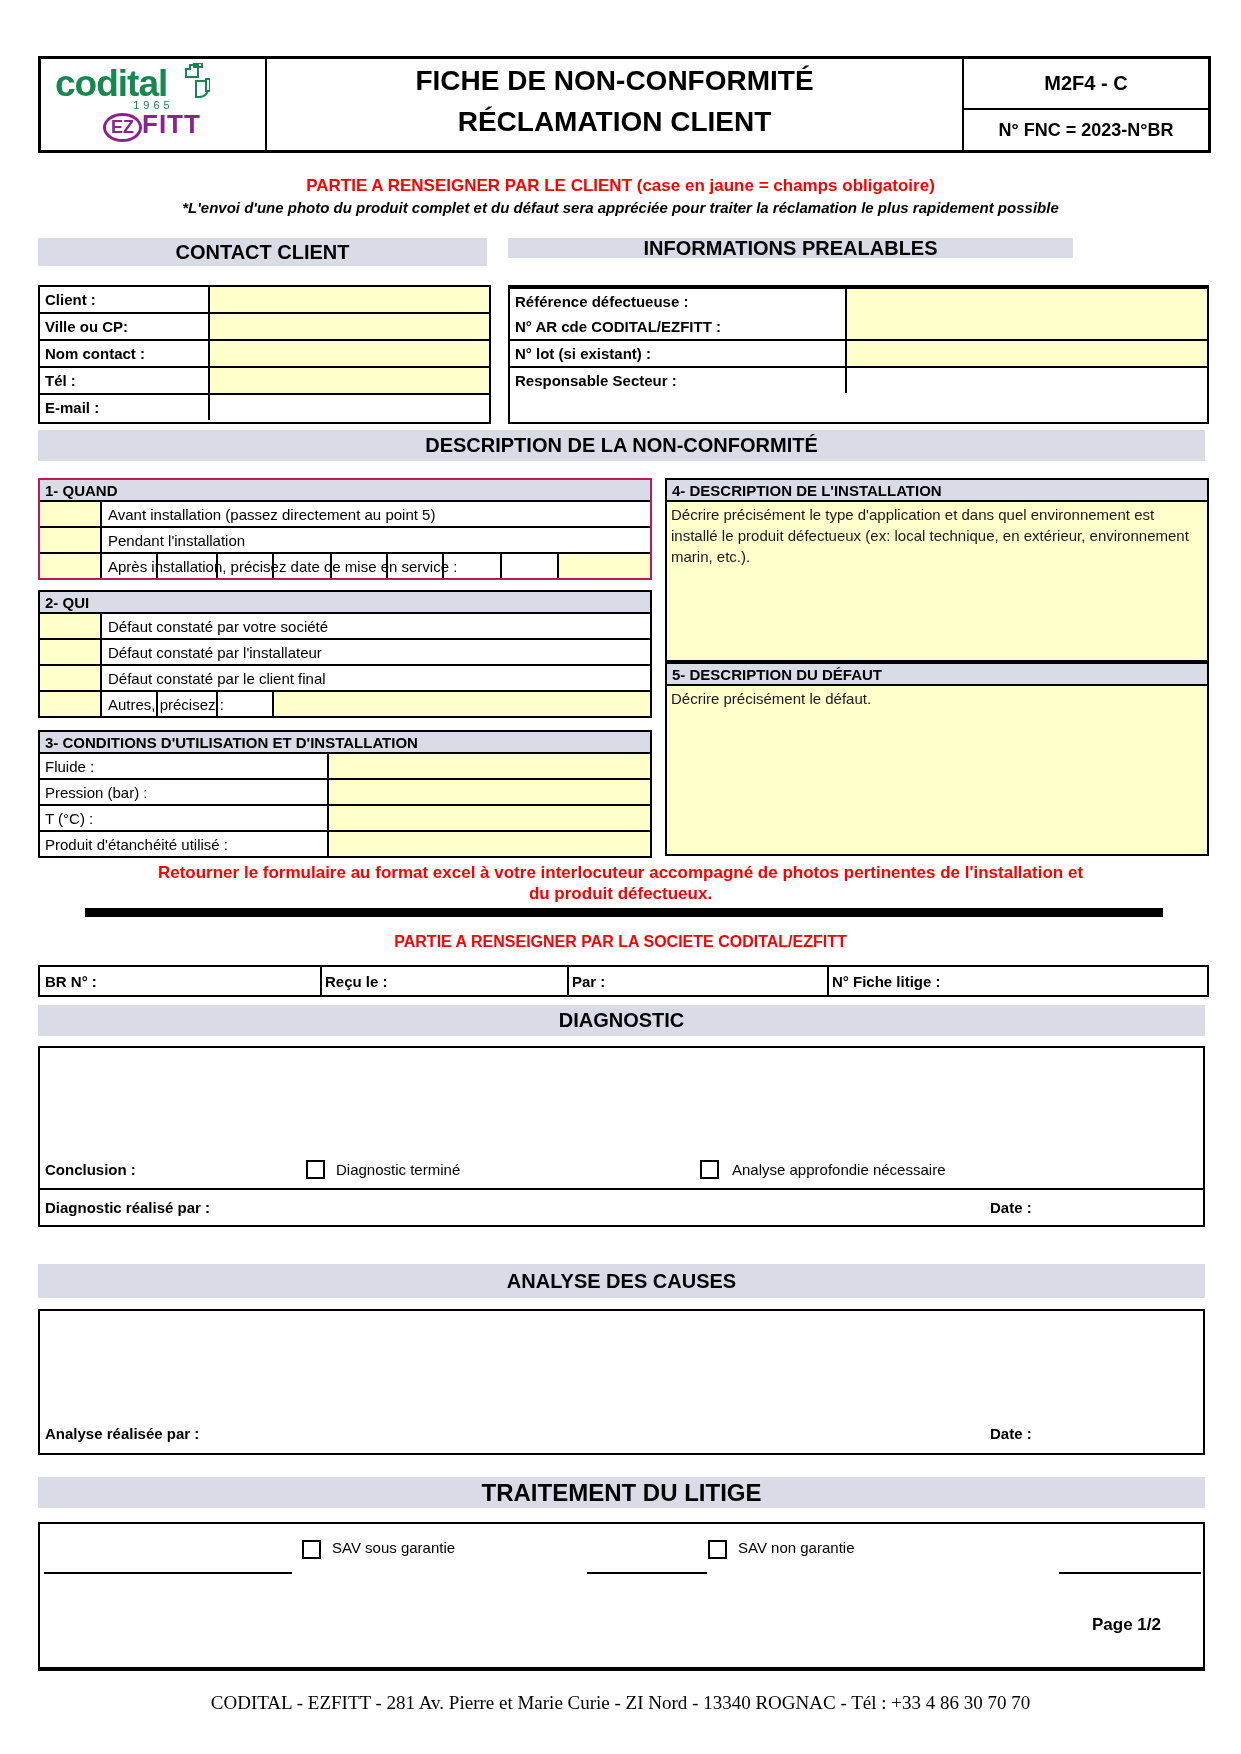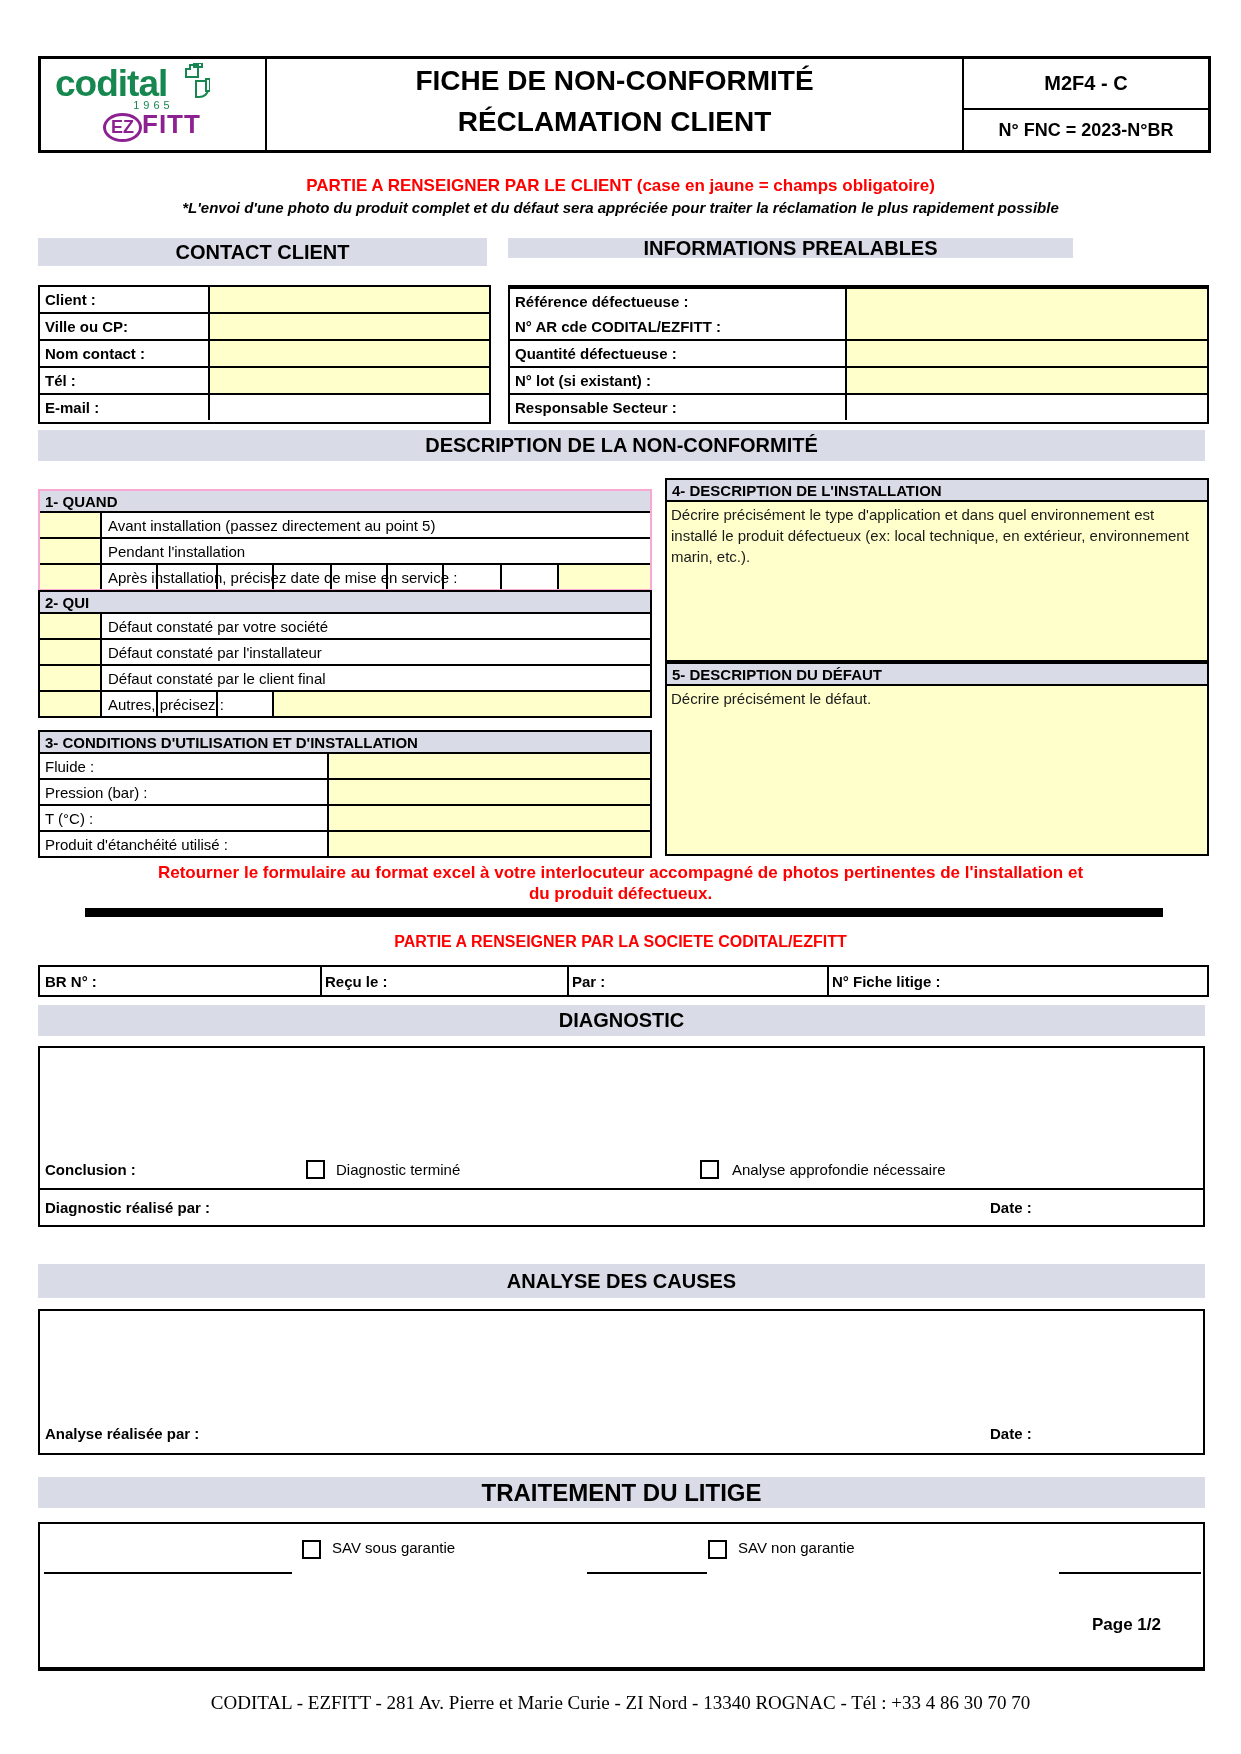--- a/index.html
+++ b/index.html
@@ -94,36 +94,32 @@
   <div class="abs" style="left:508px;top:285px;width:697px;height:135px;border:2px solid #000;">
     <div class="cellrow" style="height:25px;">
       <span class="lbl">Référence défectueuse :</span>
       <div class="valcell yellow" style="left:335px;right:0;"></div>
     </div>
     <div class="cellrow firstrow" style="height:25px;">
       <span class="lbl">N° AR cde CODITAL/EZFITT :</span>
       <div class="valcell yellow" style="left:335px;right:0;"></div>
     </div>
     <div class="cellrow" style="height:25px;">
-      <span class="lbl">Quantité défectueuse :</span>
-      <div class="valcell yellow" style="left:335px;right:0;"></div>
-    </div>
-    <div class="cellrow" style="height:25px;">
       <span class="lbl">N° lot (si existant) :</span>
       <div class="valcell yellow" style="left:335px;right:0;"></div>
     </div>
     <div class="cellrow" style="height:25px;">
       <span class="lbl">Responsable Secteur :</span>
       <div class="valcell" style="left:335px;right:0;"></div>
     </div>
   </div>
 
   <div class="abs band" style="left:38px;top:430px;width:1167px;height:31px;font-size:20px;">DESCRIPTION DE LA NON-CONFORMITÉ</div>
 
-  <div class="abs" style="left:38px;top:489px;width:610px;border:2px solid #f9a8d4;">
+  <div class="abs" style="left:38px;top:478px;width:610px;border:2px solid #be185d;">
     <div class="sechdr" style="height:20px;">1- QUAND</div>
     <div class="cellrow firstrow" style="height:24px;border-top:none;">
       <div class="chkcell"></div>
       <span class="opttext">Avant installation (passez directement au point 5)</span>
     </div>
     <div class="cellrow" style="height:24px;">
       <div class="chkcell"></div>
       <span class="opttext">Pendant l'installation</span>
     </div>
     <div class="cellrow" style="height:24px;">

